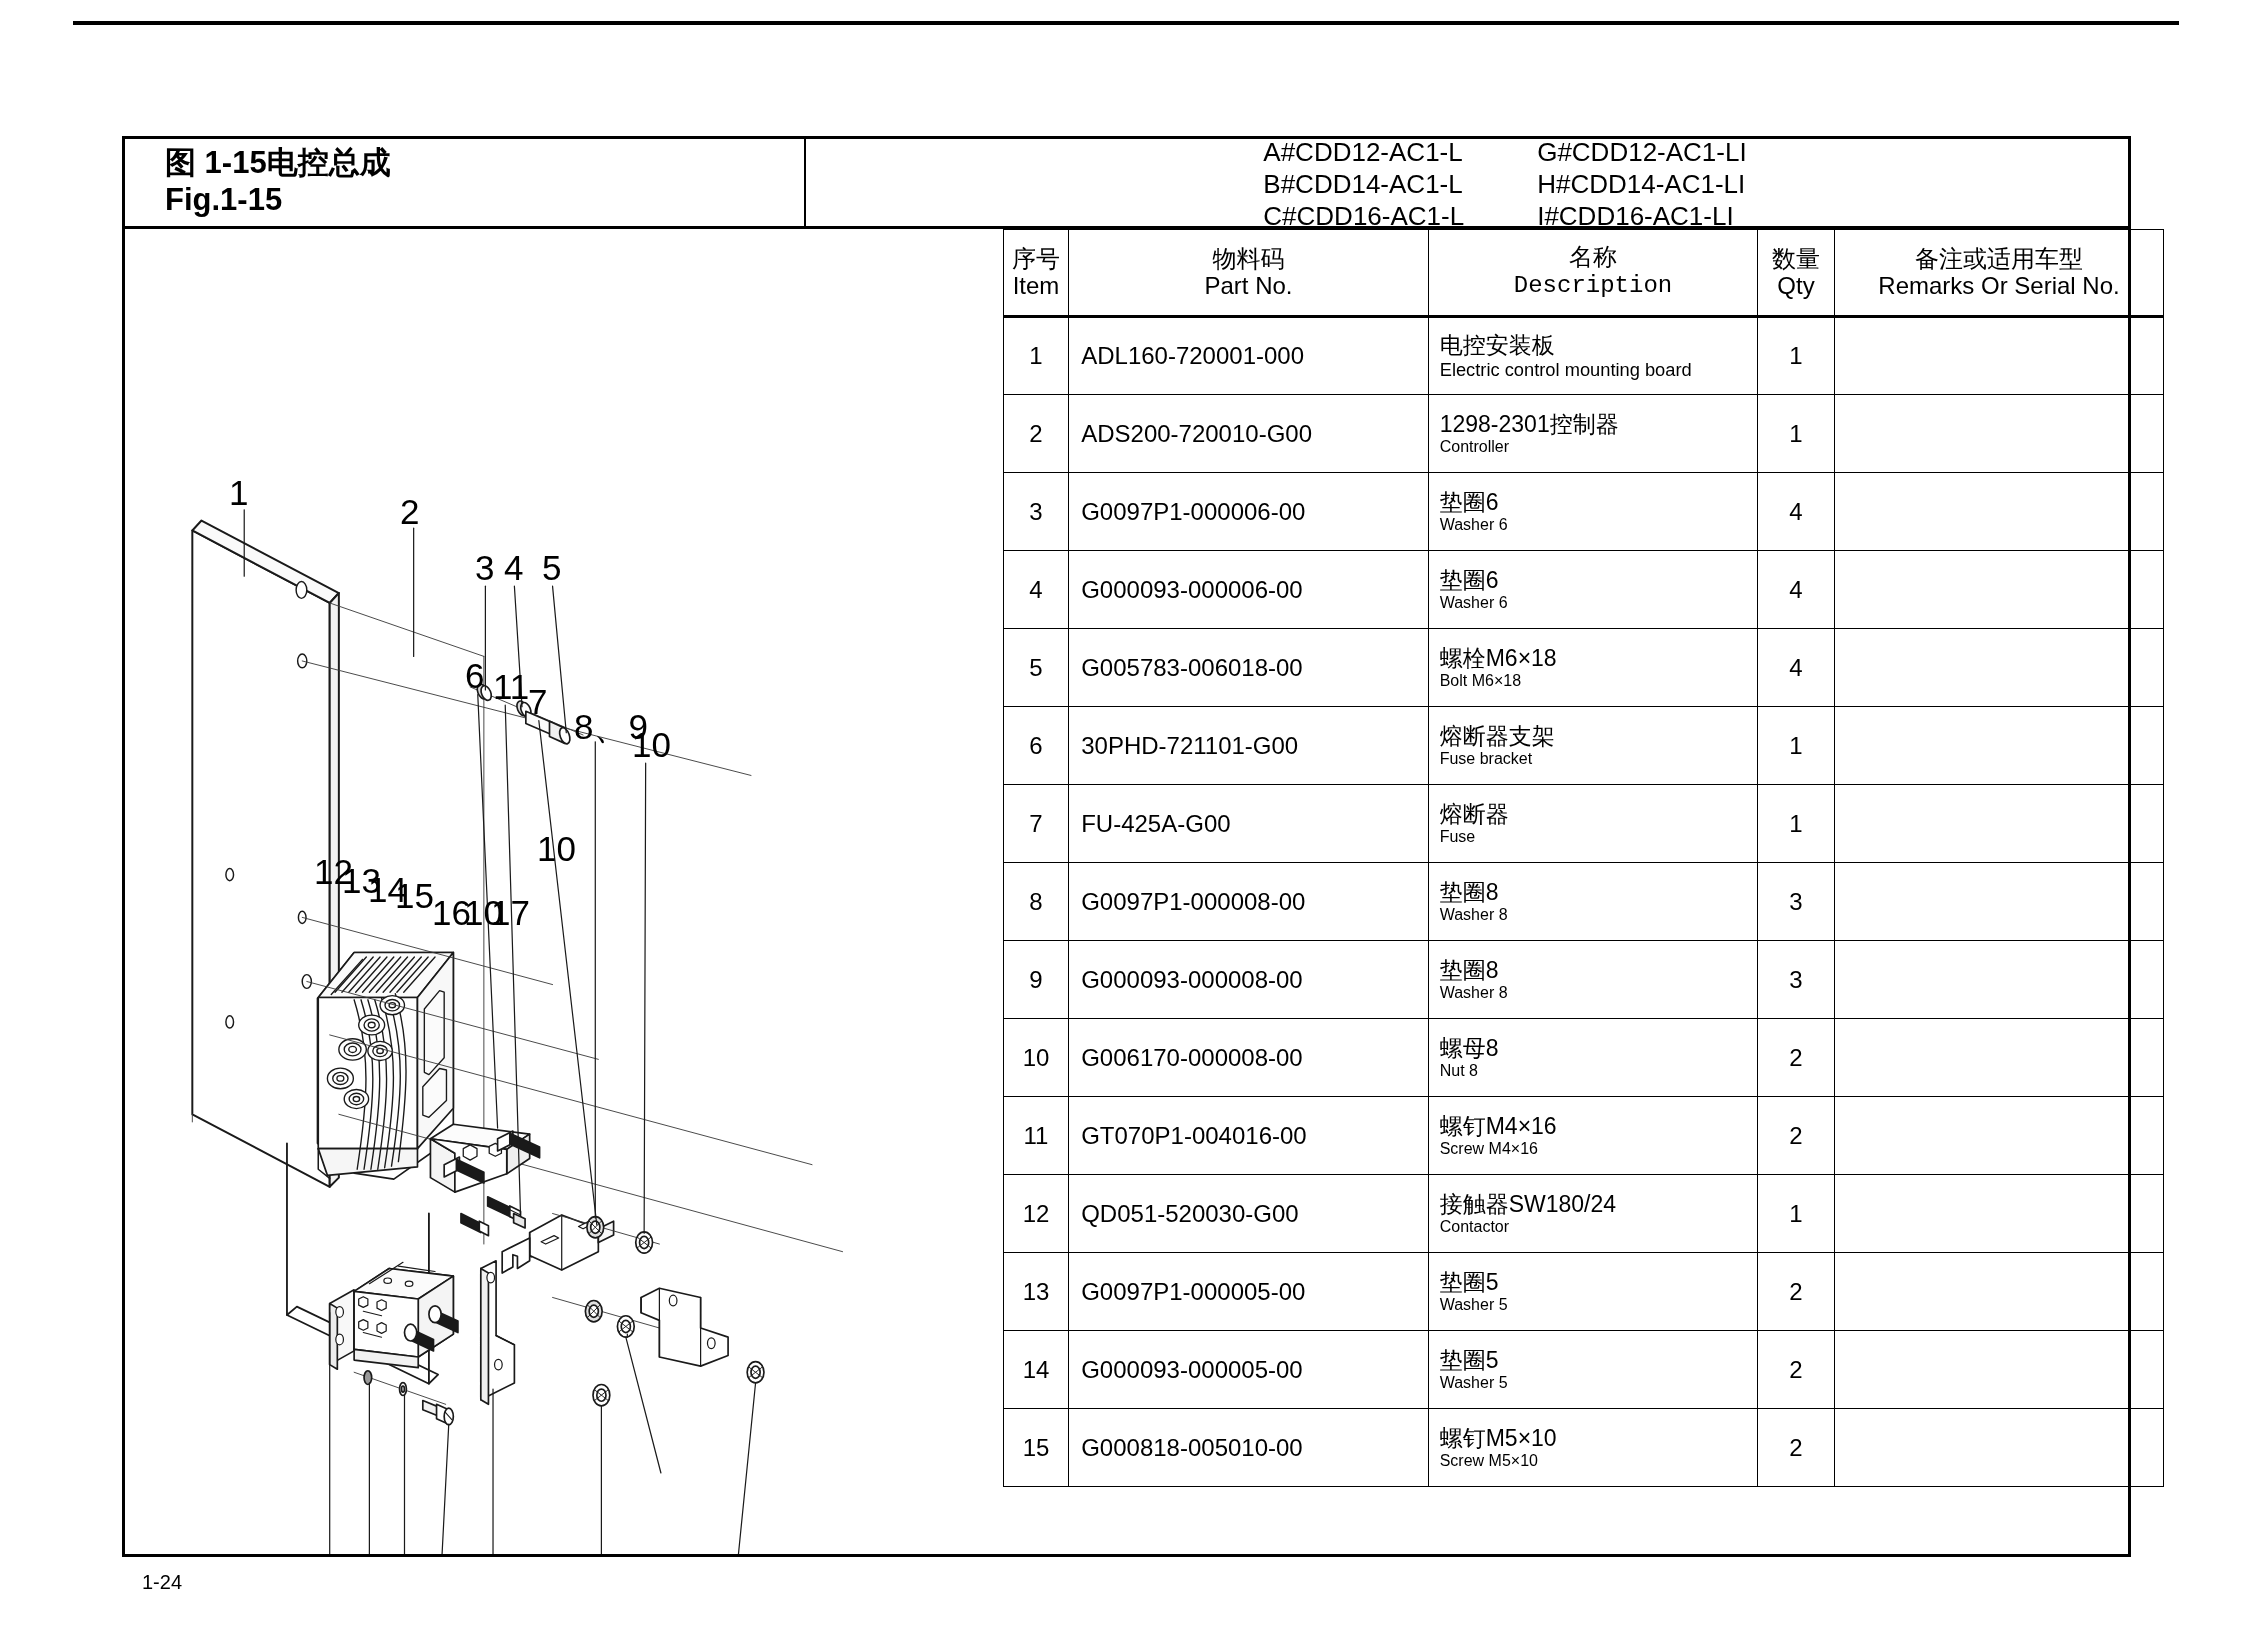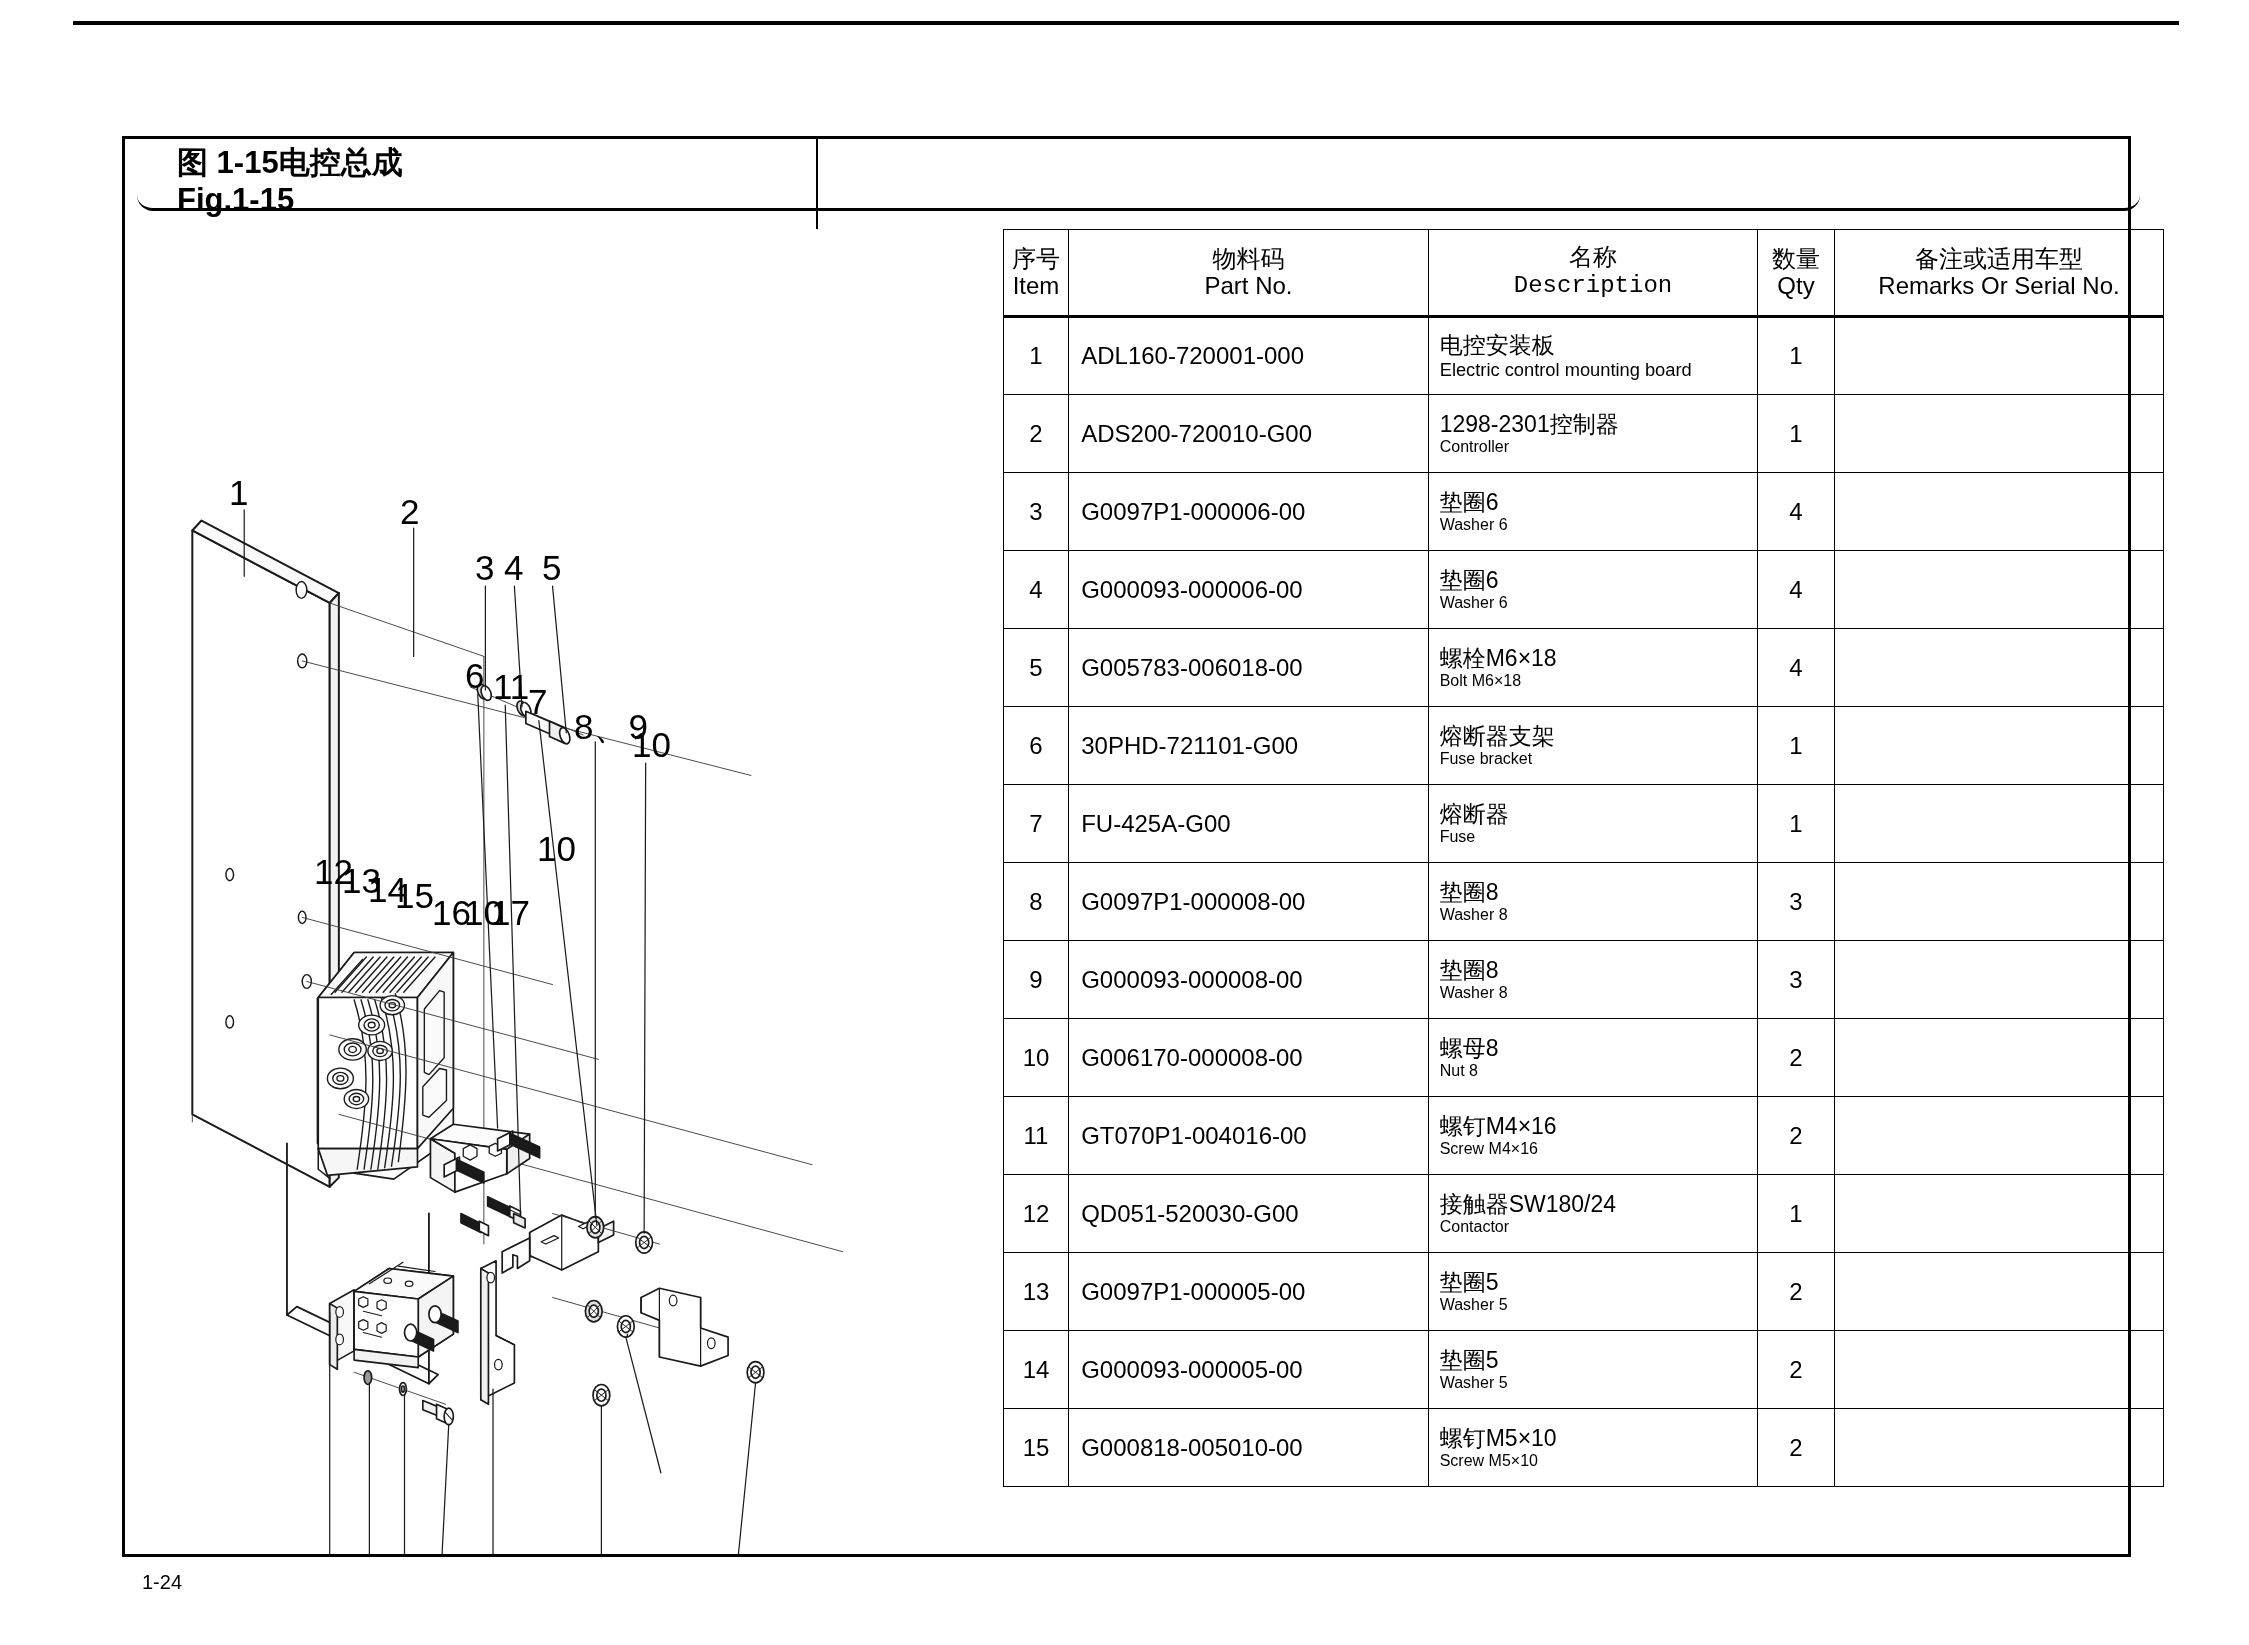--- a/index.html
+++ b/index.html
@@ -37,27 +37,26 @@
     top: 136px;
     width: 2009px;
     height: 1421px;
     border: 3.8px solid #000;
     box-sizing: border-box;
   }
 
   
   .hdr-band {
     position: absolute;
-    left: 12px;
+    left: 0;
     top: 0;
     width: 100%;
-    height: 72px;
+    height: 90px;
     box-sizing: border-box;
     border-bottom: 3.1px solid #000;
-    border-radius: 16px;
   }
   .hdr-left {
     position: absolute;
     left: 0; top: 0;
     width: 681px;
     height: 90px;
     box-sizing: border-box;
     border-right: 2.3px solid #000;
     padding: 6.1px 0 0 40px;
   }
@@ -188,20 +187,30 @@
       <div class="hdr-left">
         <div class="title-line">
           <span class="title-cn">图 1-15</span>
           <span class="title-cn" style="">电控总成</span>
         </div>
         <div class="title-line">
           <span class="title-en">Fig.1-15</span>
         </div>
       </div>
 
+      <div class="hdr-right">
+        <div class="model-grid">
+          <span class="colA">A#CDD12-AC1-L</span>
+          <span class="colB">G#CDD12-AC1-LI</span>
+          <span class="colA">B#CDD14-AC1-L</span>
+          <span class="colB">H#CDD14-AC1-LI</span>
+          <span class="colA">C#CDD16-AC1-L</span>
+          <span class="colB">I#CDD16-AC1-LI</span>
+        </div>
+      </div>
     </div>
 
     <div class="body-area">
 
       <div class="drawing">
         <svg width="878" height="1331" viewBox="0 0 1150 1744">
           <g fill="none" stroke="#1a1a1a" stroke-width="2.2" stroke-linejoin="round" stroke-linecap="round">
 
             <g stroke-width="2.6">
 

